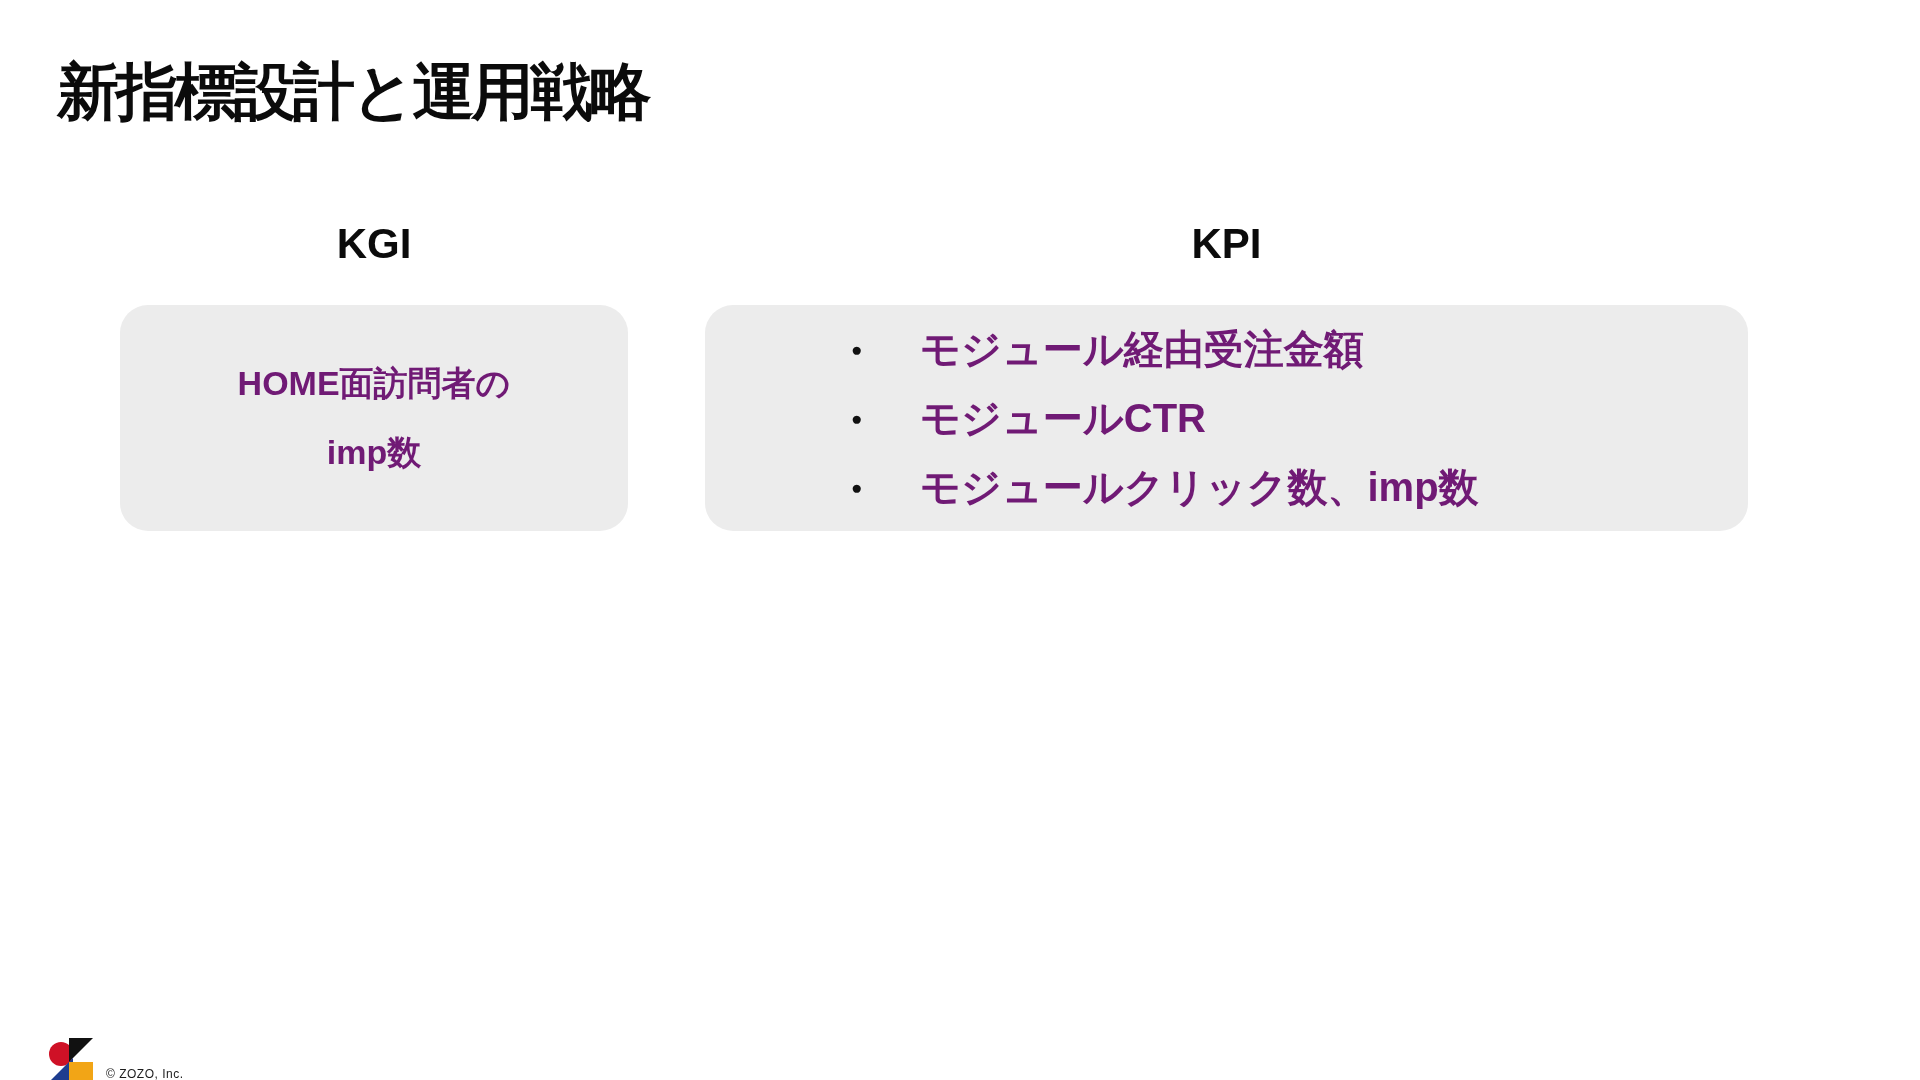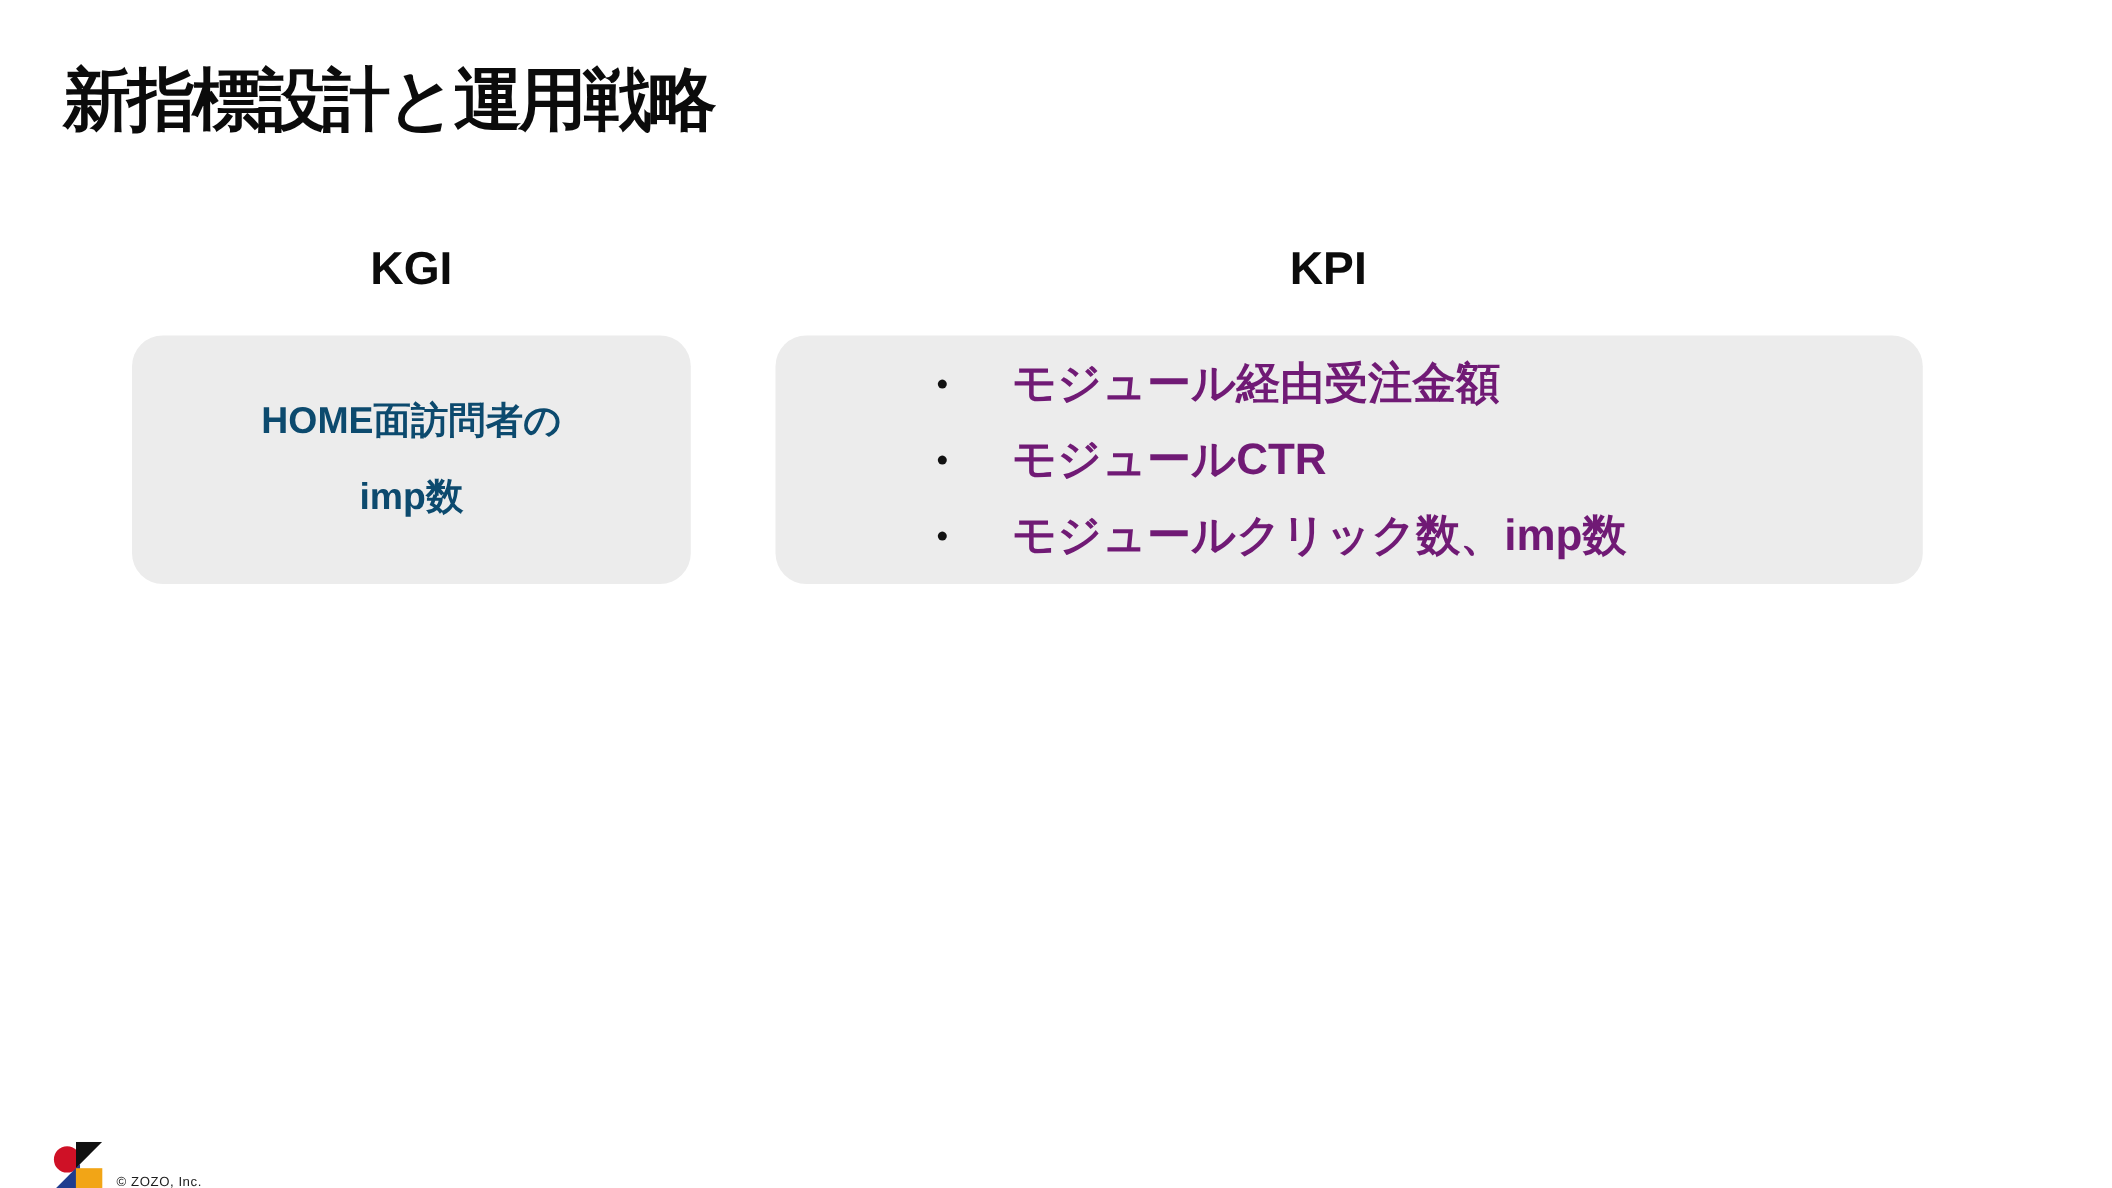--- a/index.html
+++ b/index.html
@@ -33,21 +33,21 @@
     position: absolute;
     top: 186px;
     text-align: center;
     font-size: 42px;
     font-weight: 700;
     letter-spacing: 0px;
     color: #0b0b0b;
     line-height: 44px;
   }
   .kgi-heading { left: 96px;  width: 508px; }
-  .kpi-heading { left: 662px; width: 1043px; }
+  .kpi-heading { left: 681px; width: 1043px; }
 
   
   .card {
     position: absolute;
     top: 281px;
     height: 226px;
     background: #ececec;
     border-radius: 28px;
   }
   .kgi-card {
@@ -55,21 +55,21 @@
     display: flex;
     flex-direction: column;
     justify-content: center;
     align-items: center;
     text-align: center;
   }
   .kgi-line {
     font-size: 34px;
     font-weight: 700;
     line-height: 45px;
-    color: #0c4a6e;
+    color: #701a75;
   }
   .kpi-card {
     left: 681px; width: 1043px;
     display: flex;
     align-items: center;
   }
   .kpi-list {
     list-style: none;
     margin-left: 122px;
   }

